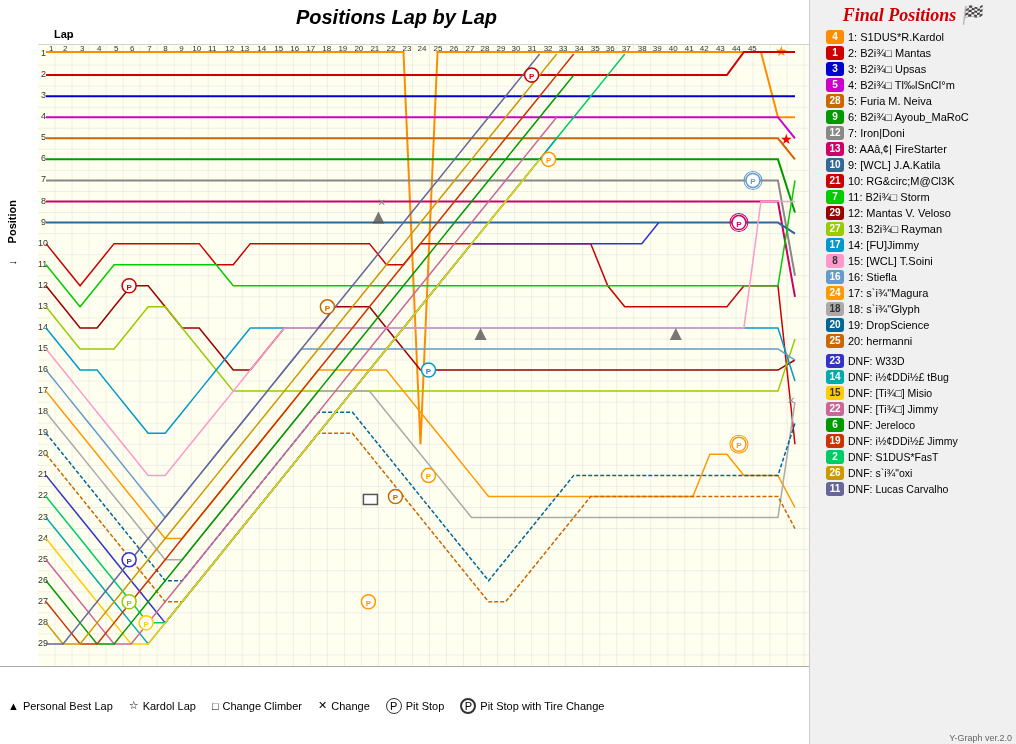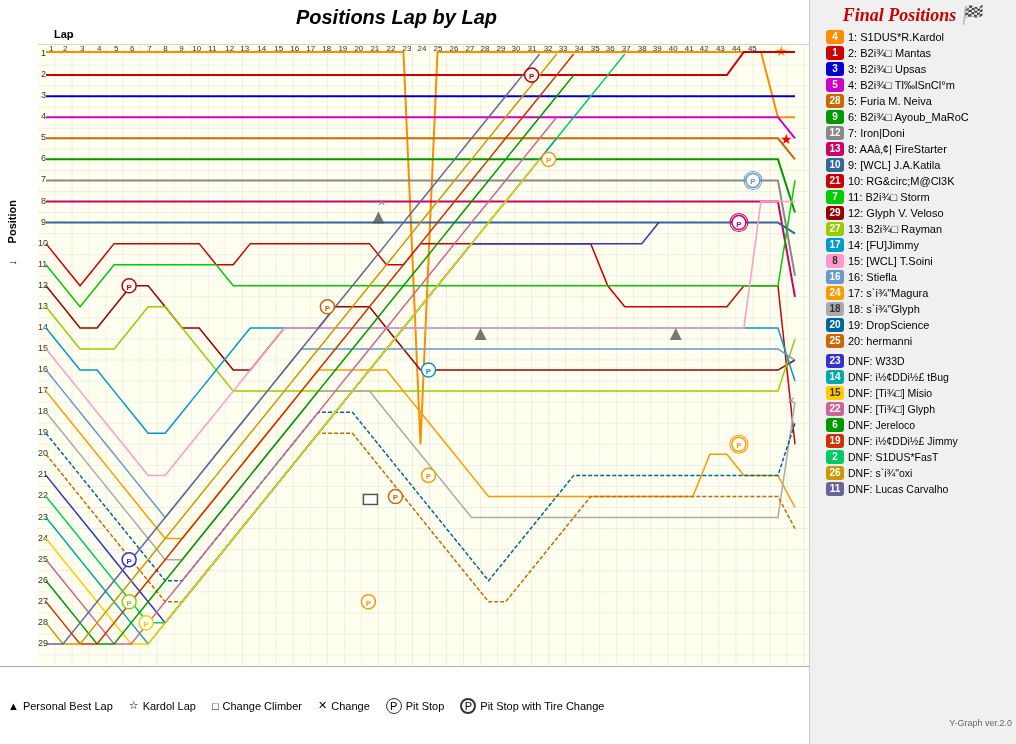--- a/index.html
+++ b/index.html
@@ -102,21 +102,21 @@
     .dnf-item {
       display: flex;
       align-items: center;
       gap: 4px;
       margin-bottom: 2px;
       font-size: 10.5px;
     }
 
     .version-text {
       position: absolute;
-      bottom: 16px;
+      bottom: 1px;
       right: 4px;
       font-size: 9px;
       color: #666;
     }
   </style>
 </head>
 <body>
 
 <div class="main-container">
 
@@ -480,21 +480,21 @@
       <div class="final-pos-item">
         <span class="pos-badge" style="background:#cc0000;">21</span>
         <span>10: RG&amp;circ;M@Cl3K</span>
       </div>
       <div class="final-pos-item">
         <span class="pos-badge" style="background:#00cc00;">7</span>
         <span>11: B2i¾□ Storm</span>
       </div>
       <div class="final-pos-item">
         <span class="pos-badge" style="background:#990000;">29</span>
-        <span>12: Glyph V. Veloso</span>
+        <span>12: Mantas V. Veloso</span>
       </div>
       <div class="final-pos-item">
         <span class="pos-badge" style="background:#99cc00;">27</span>
         <span>13: B2i¾□ Rayman</span>
       </div>
       <div class="final-pos-item">
         <span class="pos-badge" style="background:#0099cc;">17</span>
         <span>14: [FU]Jimmy</span>
       </div>
       <div class="final-pos-item">
@@ -531,21 +531,21 @@
       <div class="dnf-item">
         <span class="pos-badge" style="background:#00aaaa;">14</span>
         <span>DNF: i½¢DDi½£ tBug</span>
       </div>
       <div class="dnf-item">
         <span class="pos-badge" style="background:#ffcc00;color:#333;">15</span>
         <span>DNF: [Ti¾□] Misio</span>
       </div>
       <div class="dnf-item">
         <span class="pos-badge" style="background:#cc6699;">22</span>
-        <span>DNF: [Ti¾□] Glyph</span>
+        <span>DNF: [Ti¾□] Jimmy</span>
       </div>
       <div class="dnf-item">
         <span class="pos-badge" style="background:#009900;">6</span>
         <span>DNF: Jereloco</span>
       </div>
       <div class="dnf-item">
         <span class="pos-badge" style="background:#cc3300;">19</span>
         <span>DNF: i½¢DDi½£ Jimmy</span>
       </div>
       <div class="dnf-item">

